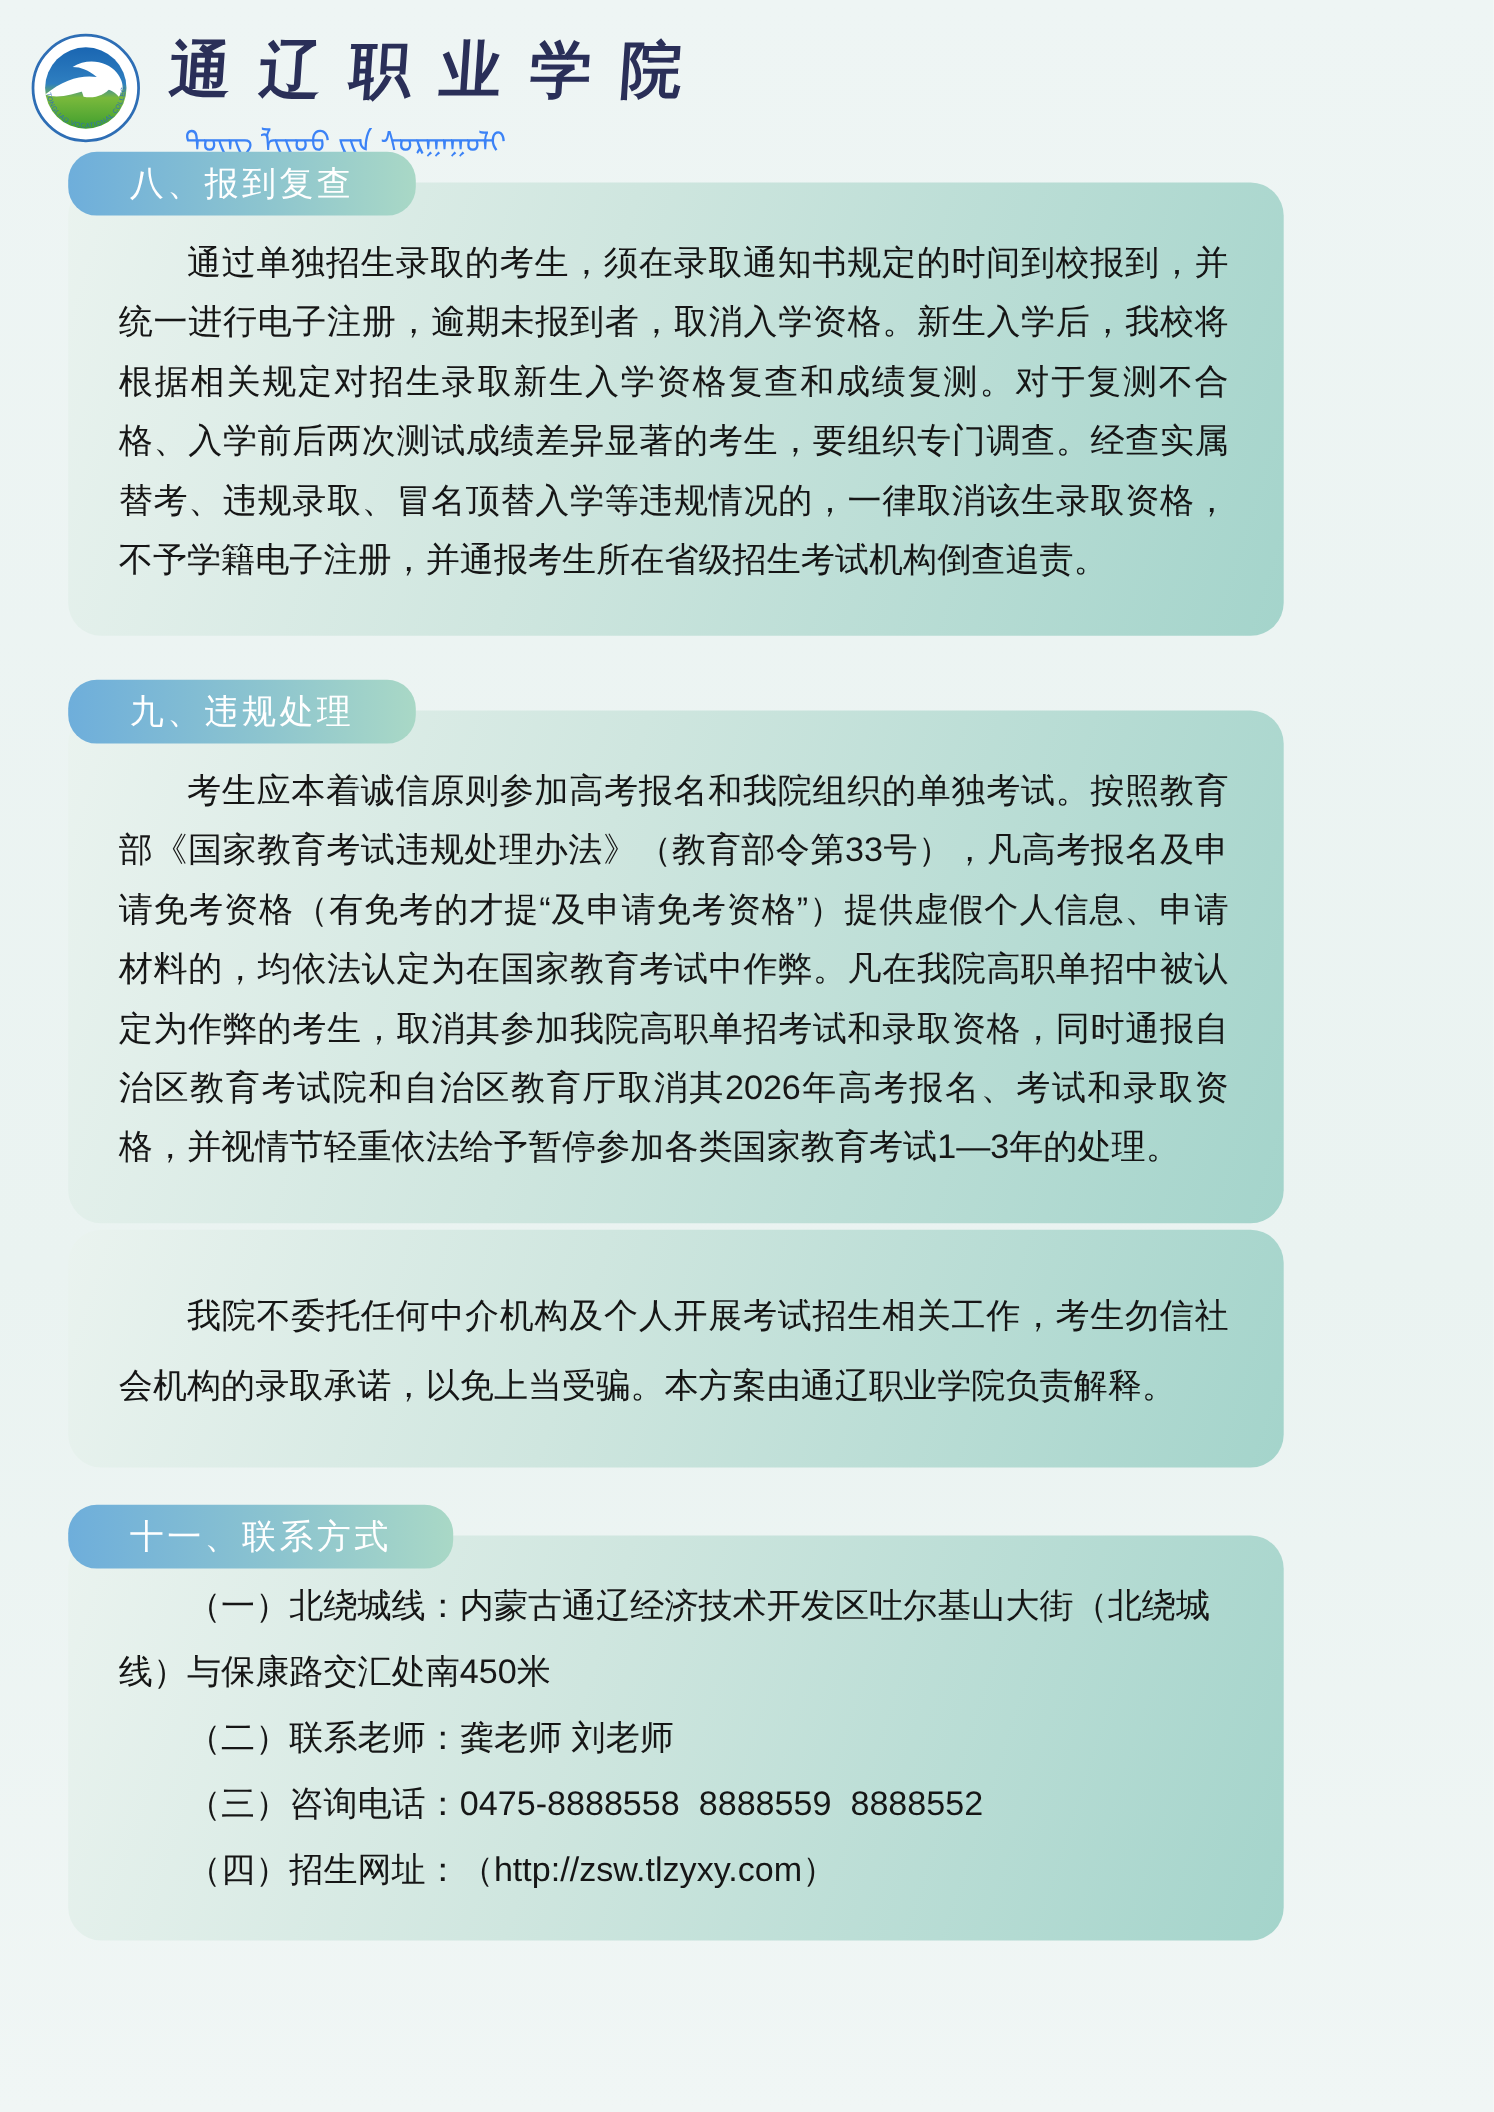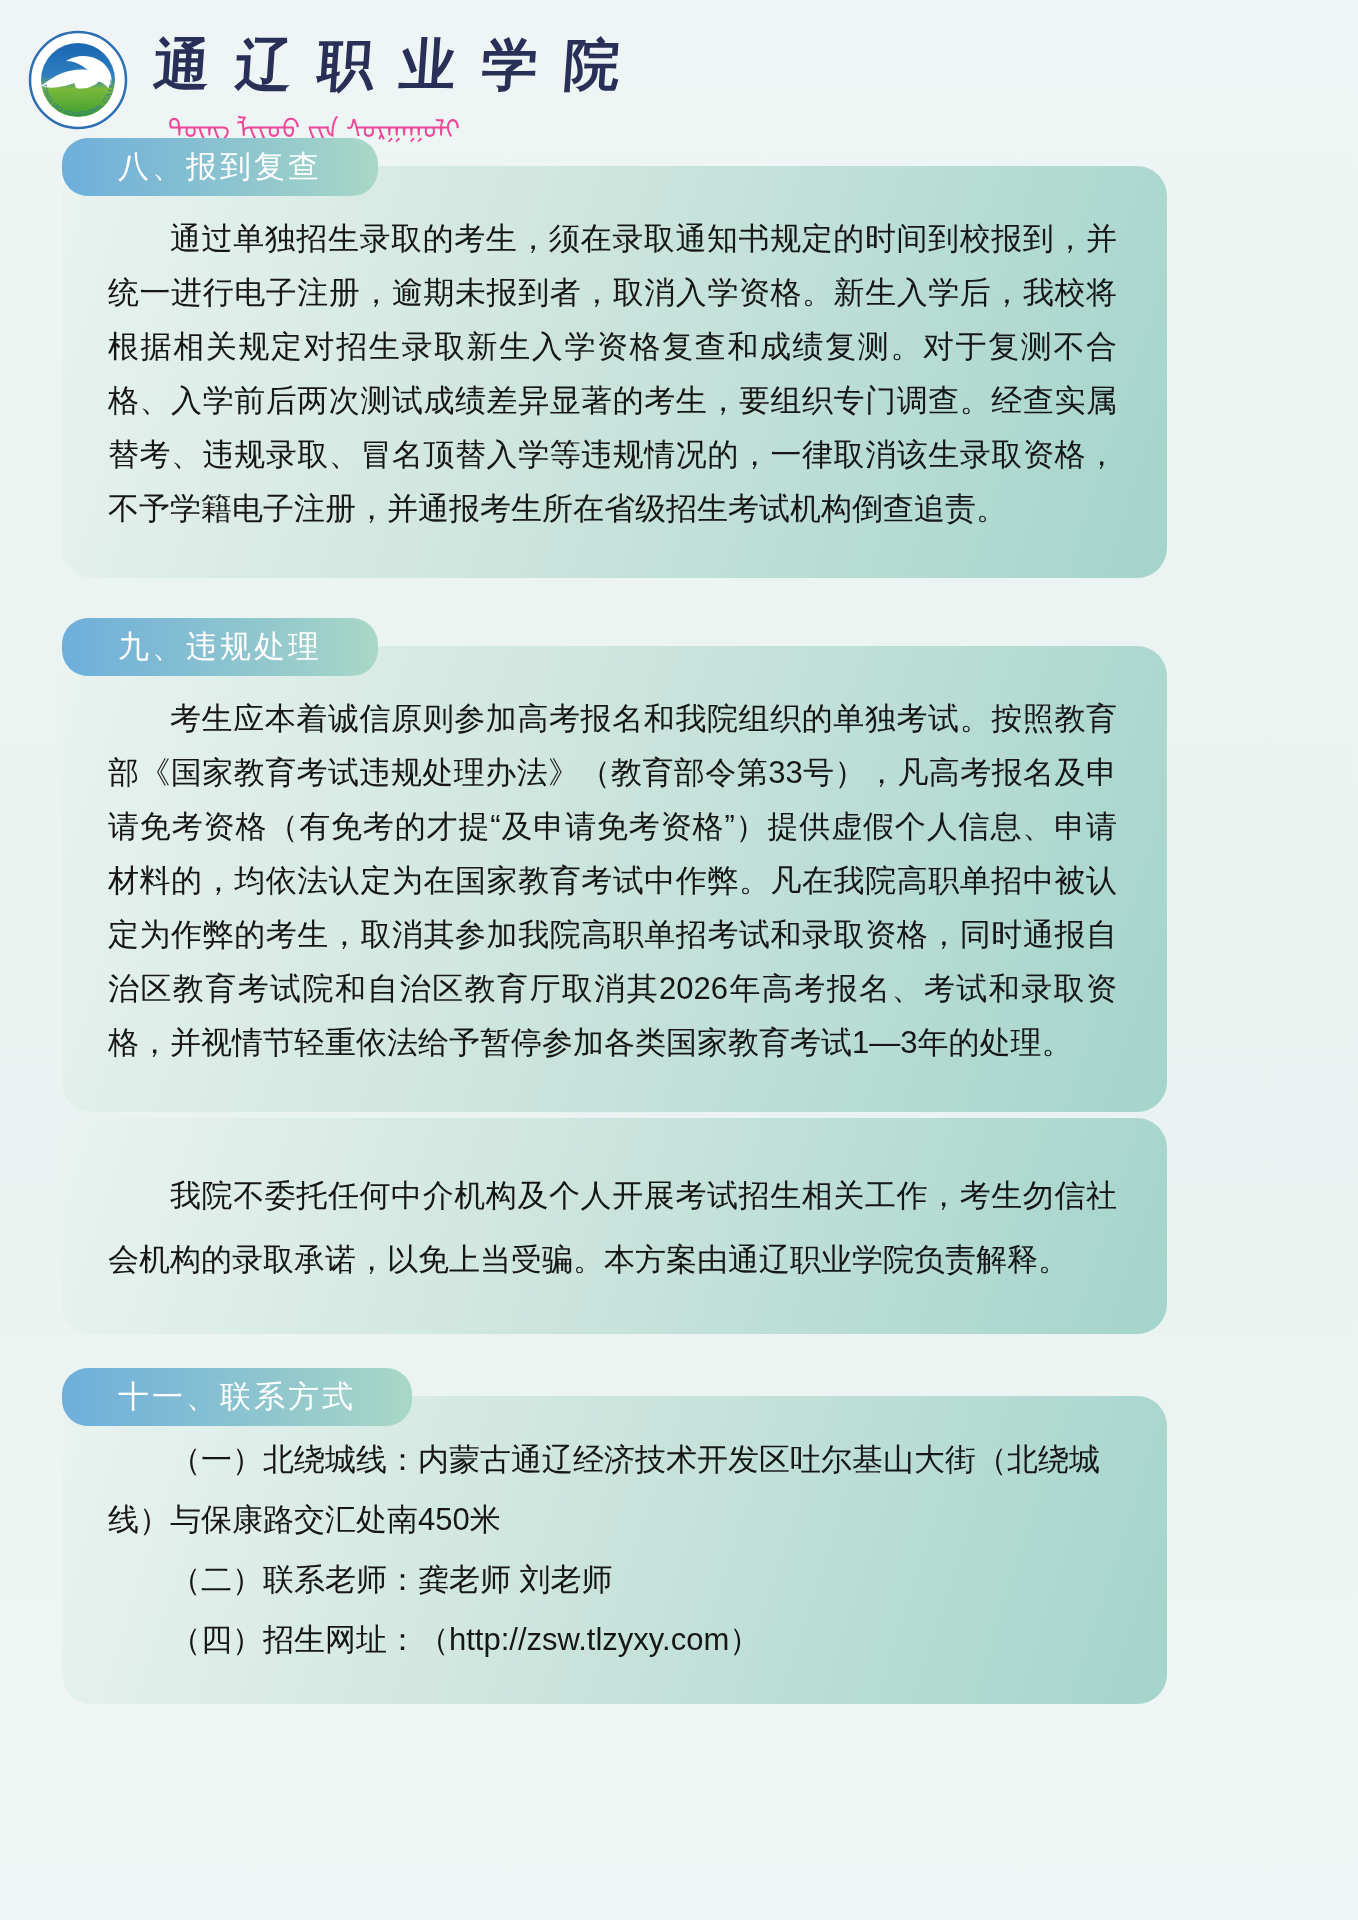--- a/index.html
+++ b/index.html
@@ -25,21 +25,21 @@
     letter-spacing: 26px;
     color: #2a2f58;
     transform: skewX(-4deg);
     line-height: 60px;
     white-space: nowrap;
   }
   .mongolian {
     margin-top: 6px;
     font-size: 26px;
     letter-spacing: 34px;
-    color: #ec4899;
+    color: #3b82f6;
     padding-left: 14px;
     white-space: nowrap;
   }
 
   
   .section { position: relative; margin-left: 62px; width: 1105px; }
   .sec-8  { margin-top: 16px; }
   .sec-9  { margin-top: 40px; }
   .sec-10 { margin-top: 36px; }
   .sec-11 { margin-top: 34px; }
@@ -143,17 +143,18 @@
     </div>
   </div>
 
   <div class="section sec-11">
     <div class="tab">
       <span>十一、联系方式</span>
     </div>
     <div class="card card-11">
       <p>（一）北绕城线：内蒙古通辽经济技术开发区吐尔基山大街（北绕城线）与保康路交汇处南450米</p>
       <p>（二）联系老师：龚老师 刘老师</p>
+      <p>（三）咨询电话：0475-8888558  8888559  8888552</p>
       <p>（四）招生网址：（http://zsw.tlzyxy.com）</p>
     </div>
   </div>
 
 </div>
 
 </body></html>

